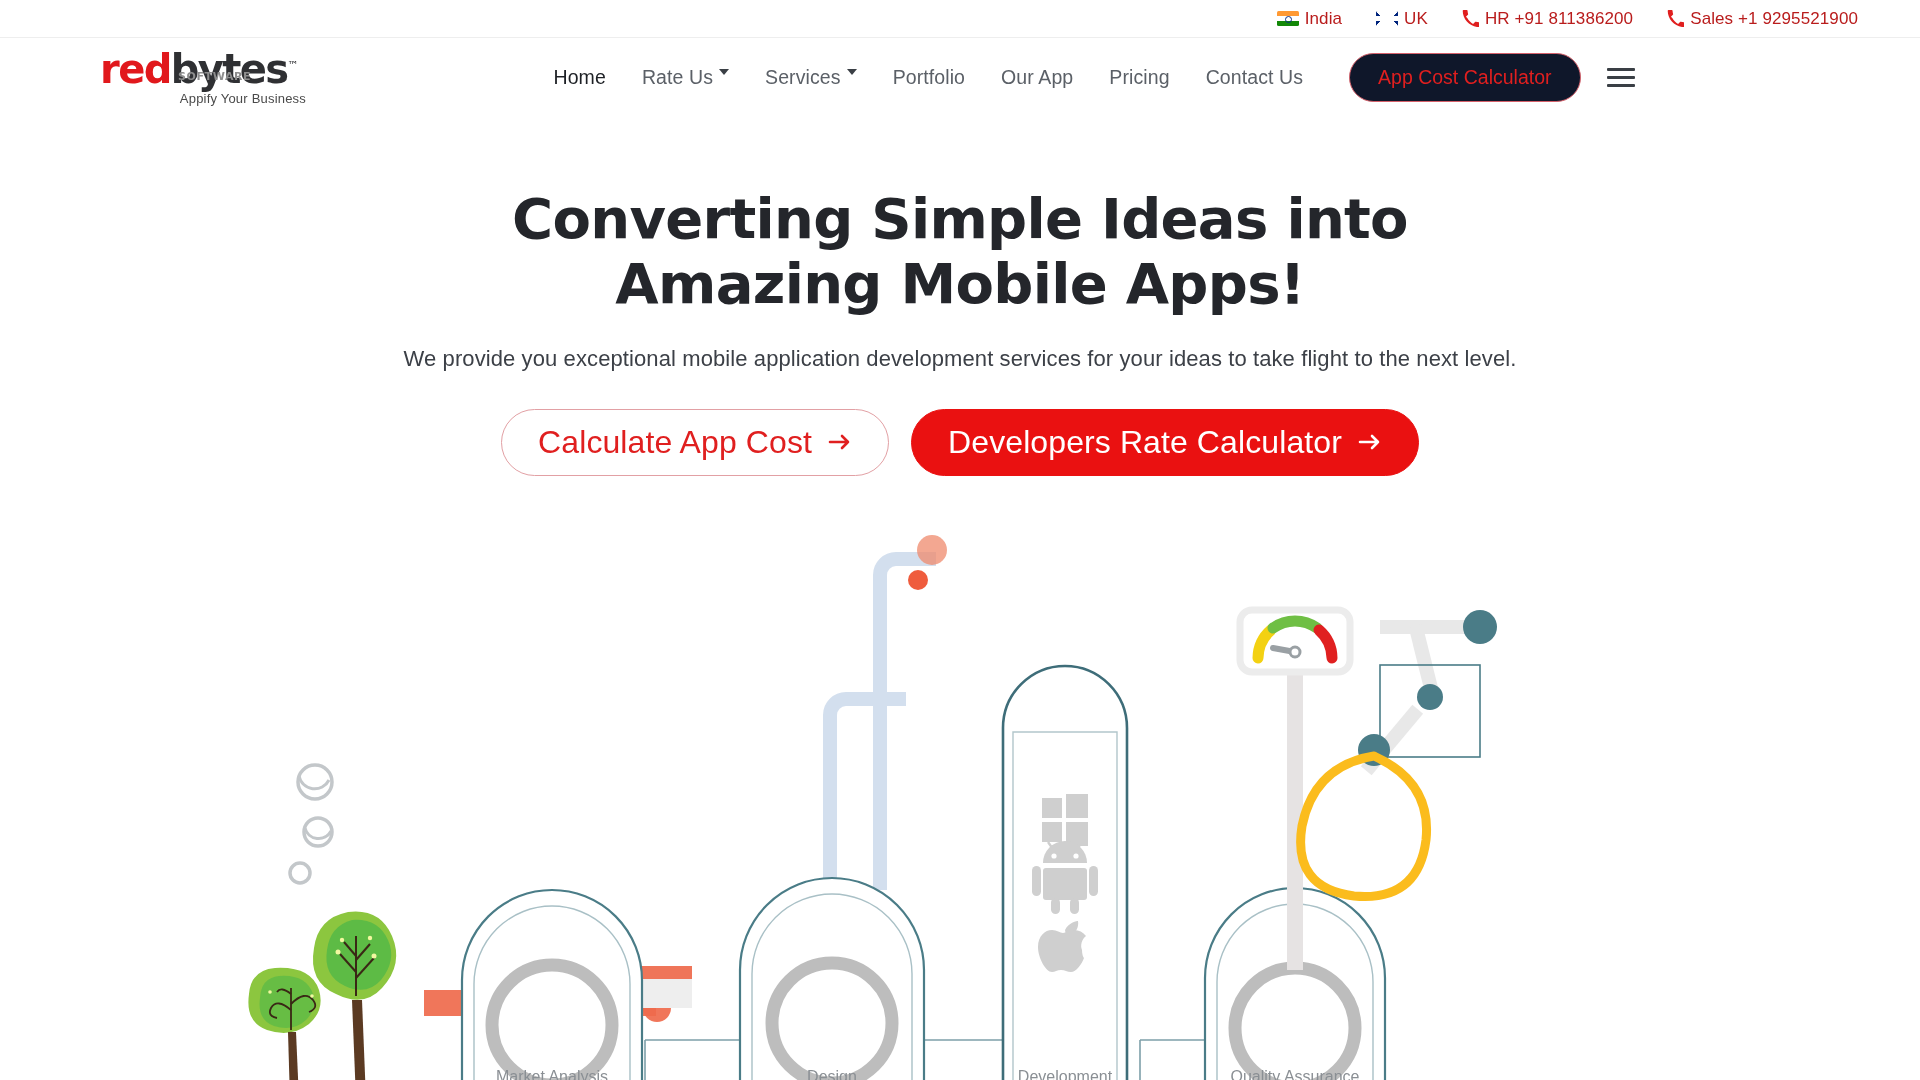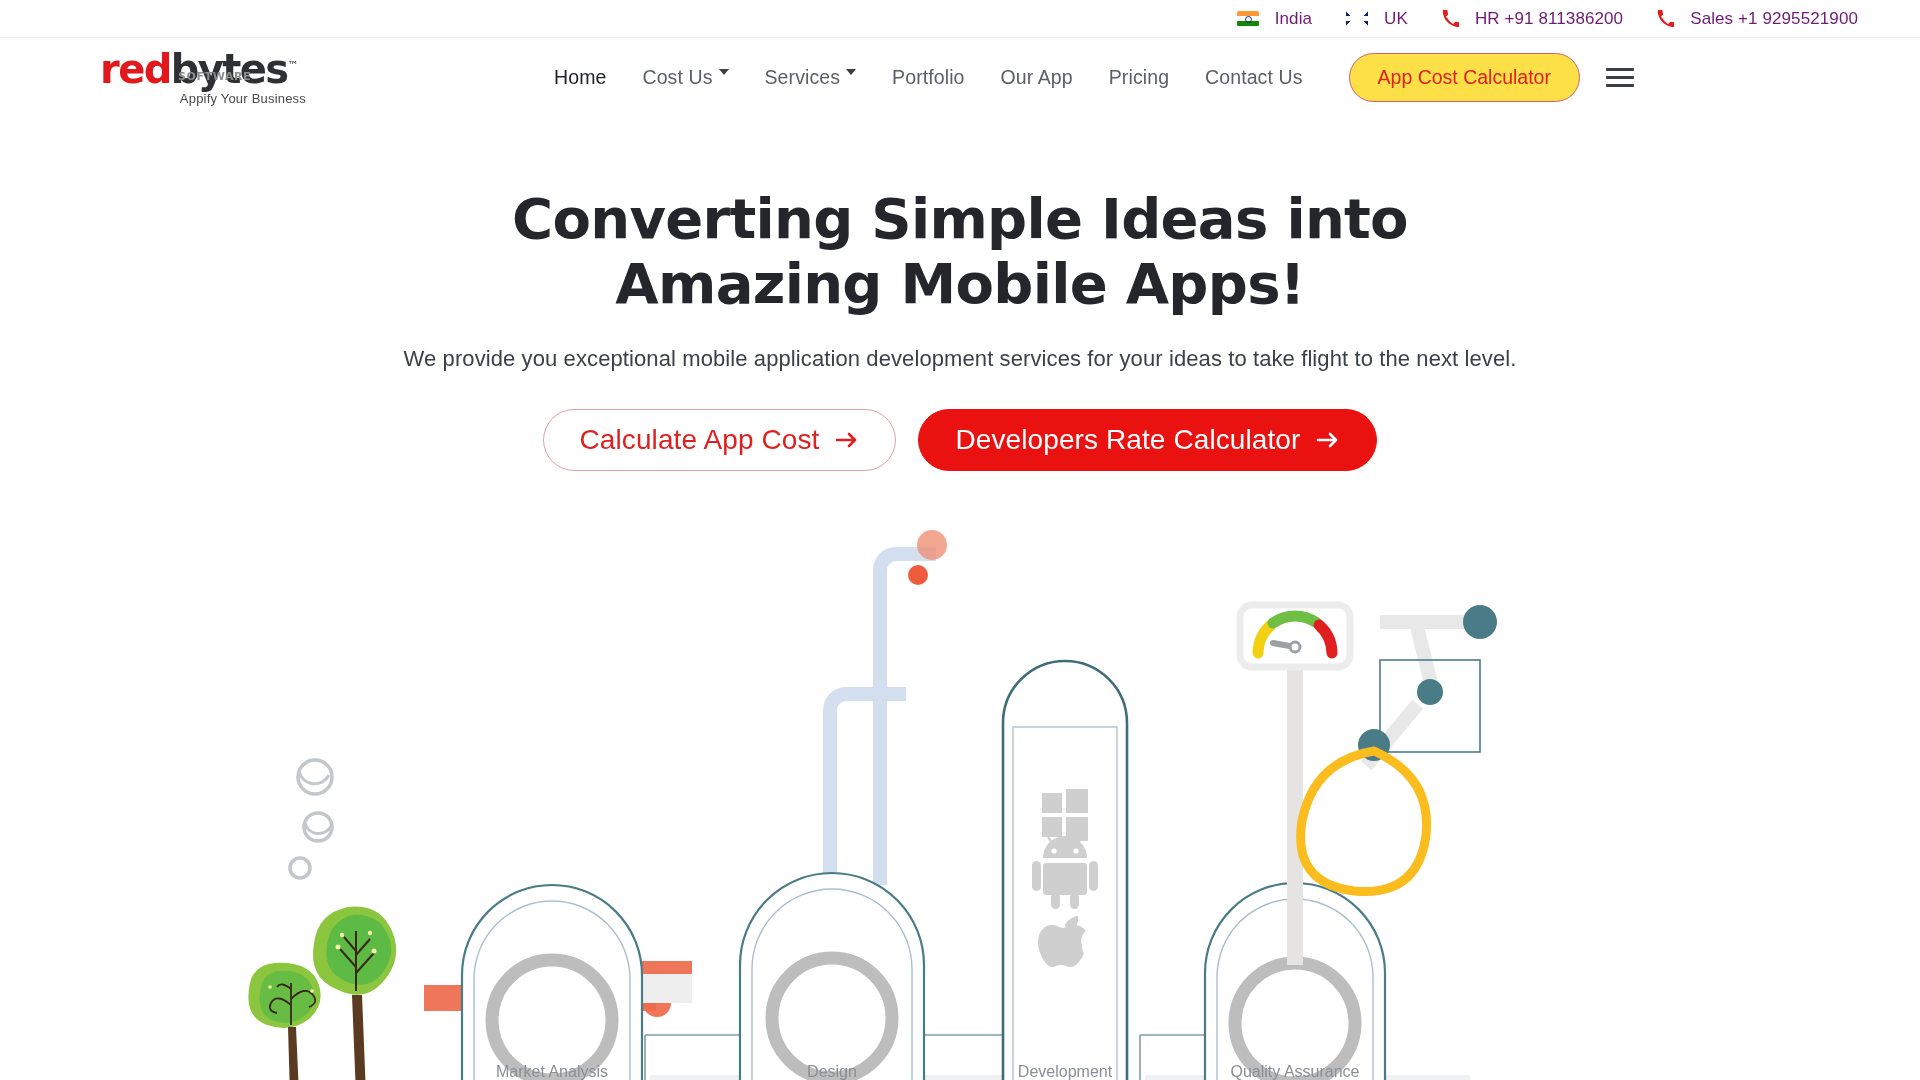--- a/index.html
+++ b/index.html
@@ -19,23 +19,23 @@
     align-items: center;
     justify-content: flex-end;
     padding-right: 62px;
     gap: 34px;
     border-bottom: 1px solid #eeeeee;
     background: #ffffff;
   }
   .topbar-item {
     display: flex;
     align-items: center;
-    gap: 16px;
+    gap: 6px;
     font-size: 17px;
-    color: #701a75;
+    color: #b91c1c;
     letter-spacing: .1px;
     white-space: nowrap;
   }
   .flag {
     width: 22px; height: 15px;
     display: inline-block;
     border-radius: 1.5px;
     flex: 0 0 auto;
     position: relative;
     overflow: hidden;
@@ -141,21 +141,21 @@
     margin-top: 3px;
   }
 
   .cta-outline-nav {
     border: 1.6px solid #d6606a;
     color: #e01f1f;
     font-size: 19.5px;
     border-radius: 40px;
     padding: 12px 28px;
     white-space: nowrap;
-    background: #fde047;
+    background: #0f172a;
     cursor: pointer;
     margin-left: 28px;
   }
   .burger {
     margin-left: 26px;
     width: 28px;
     display: flex;
     flex-direction: column;
     gap: 5px;
     cursor: pointer;
@@ -184,21 +184,21 @@
     max-width: 1120px;
     letter-spacing: .1px;
   }
   .hero-buttons {
     margin-top: 34px;
     display: flex;
     justify-content: center;
     gap: 22px;
   }
   .btn {
-    font-size: 28px;
+    font-size: 32px;
     border-radius: 40px;
     padding: 14px 36px;
     display: inline-flex;
     align-items: center;
     gap: 16px;
     cursor: pointer;
     white-space: nowrap;
     letter-spacing: .1px;
   }
   .btn-outline {
@@ -265,21 +265,21 @@
       <span class="logo-sw">SOFTWARE</span>
     </span>
     <div class="logo-tag">Appify Your Business</div>
   </div>
 
   <nav class="nav">
     <div class="nav-item active">
       <span>Home</span>
     </div>
     <div class="nav-item">
-      <span>Cost Us</span>
+      <span>Rate Us</span>
       <span class="caret"></span>
     </div>
     <div class="nav-item">
       <span>Services</span>
       <span class="caret"></span>
     </div>
     <div class="nav-item">
       <span>Portfolio</span>
     </div>
     <div class="nav-item">

